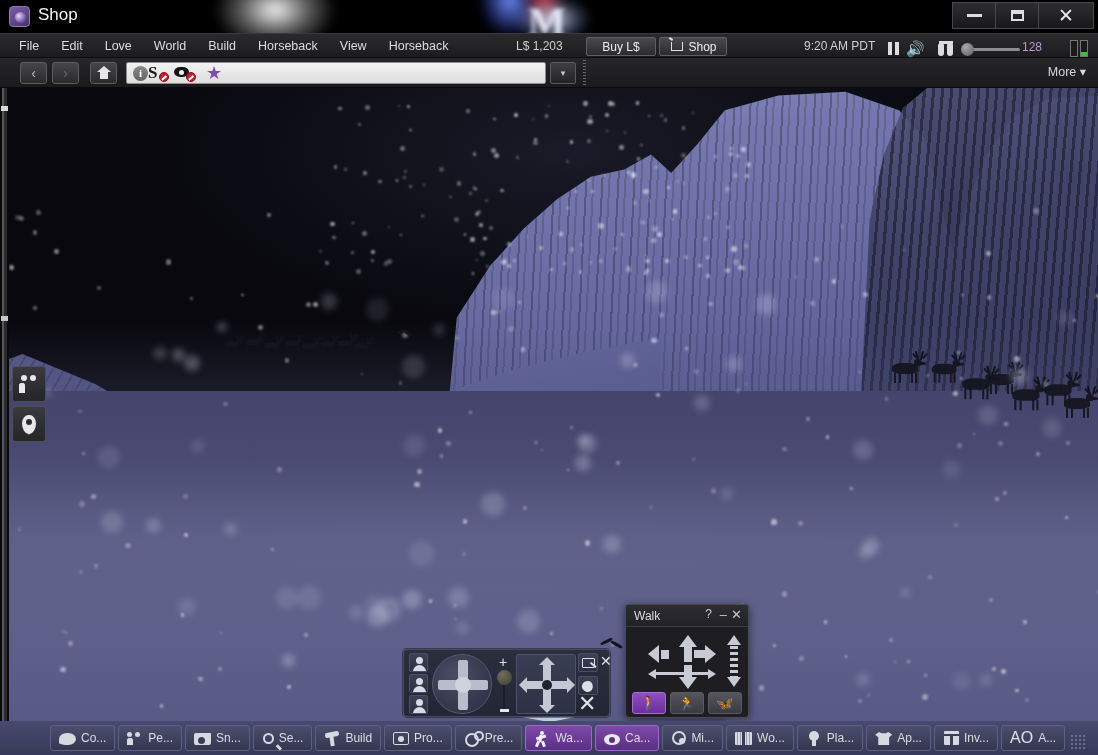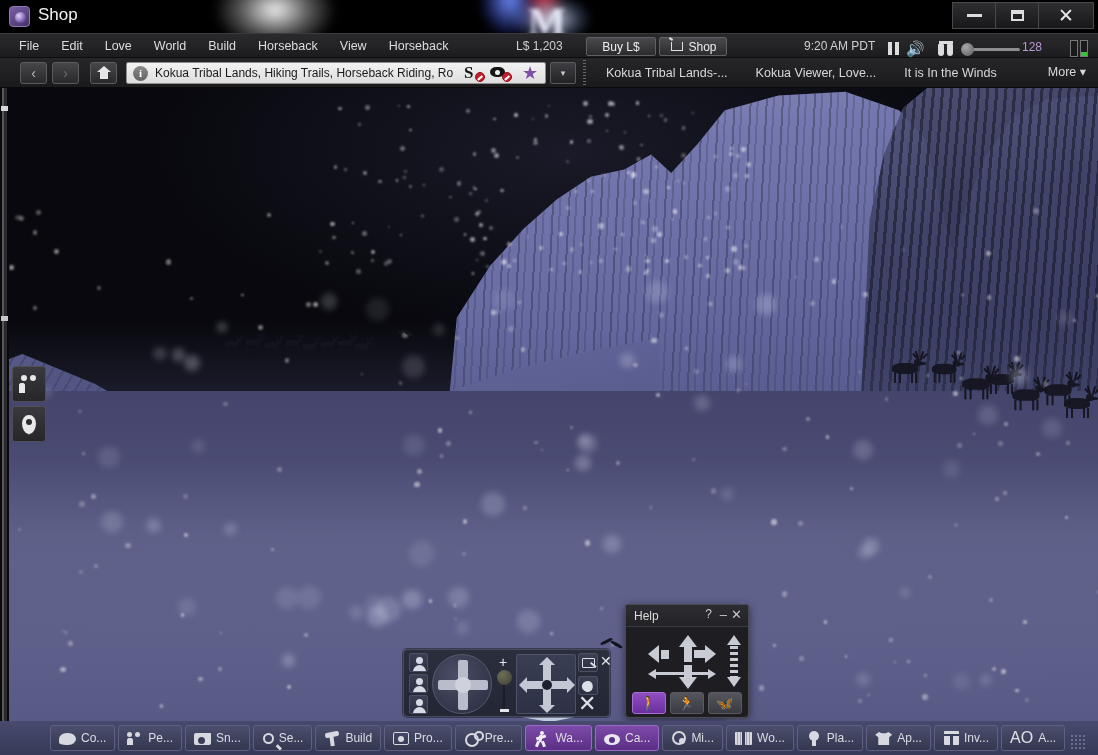--- a/index.html
+++ b/index.html
@@ -737,38 +737,32 @@
 
   <div class="navbar">
     <div class="nav-btn nav-back">‹</div>
     <div class="nav-btn nav-fwd">›</div>
     <div class="nav-btn nav-home">
         <span class="home-glyph"></span>
       </div>
 
     <div class="addressbar">
       <span class="ab-info">i</span>
-      <span class="ab-text">Kokua Tribal Lands, Hiking Trails, Horseback Riding, Ro</span>
       <span class="ab-ico-s">
         <span>S</span>
         <span class="no-badge"></span>
       </span>
       <span class="ab-ico-eye">
         <span class="eye-shape"></span>
         <span class="no-badge"></span>
       </span>
       <span class="ab-star">★</span>
     </div>
     <div class="ab-drop">▾</div>
 
-    <div class="fav-tabs">
-      <div class="fav-tab">Kokua Tribal Lands-...</div>
-      <div class="fav-tab">Kokua Viewer, Love...</div>
-      <div class="fav-tab">It is In the Winds</div>
-    </div>
     <div class="more-btn">More ▾</div>
   </div>
   <div class="nav-divider"></div>
 
   <div class="world">
     <div class="sky"></div>
 
     <div class="mtn mtn-big"></div>
     <div class="mtn mtn-big-shade"></div>
     <div class="mtn mtn-dark-right"></div>
@@ -1399,21 +1393,21 @@
     <div class="mp-right">
       <div class="mp-ico cam"></div>
       <span class="mp-x-sm">✕</span>
       <div class="mp-ico mouse" style="margin-top:4px;"></div>
       <span class="mp-x-lg">✕</span>
     </div>
   </div>
 
   <div class="walk-panel">
     <div class="wp-head">
-      <span class="wp-title">Help</span>
+      <span class="wp-title">Walk</span>
       <span class="wp-ctl wp-help">?</span>
       <span class="wp-ctl wp-min">–</span>
       <span class="wp-ctl wp-close">✕</span>
     </div>
     <div class="wp-body">
       <span class="wa wa-fwd"></span>
       <span class="wa wa-fwd-s"></span>
       <span class="wa wa-back"></span>
       <span class="wa wa-back-s"></span>
       <span class="wa wa-lt"></span>

